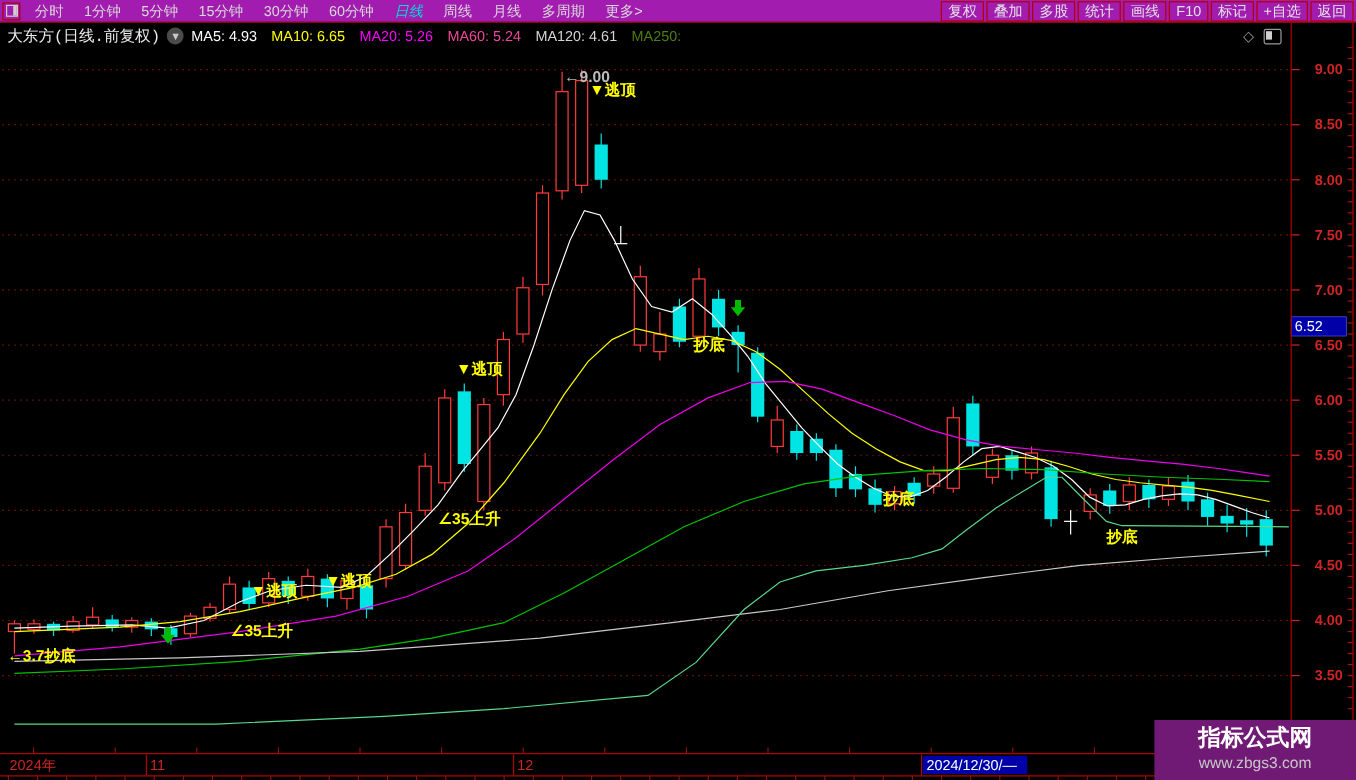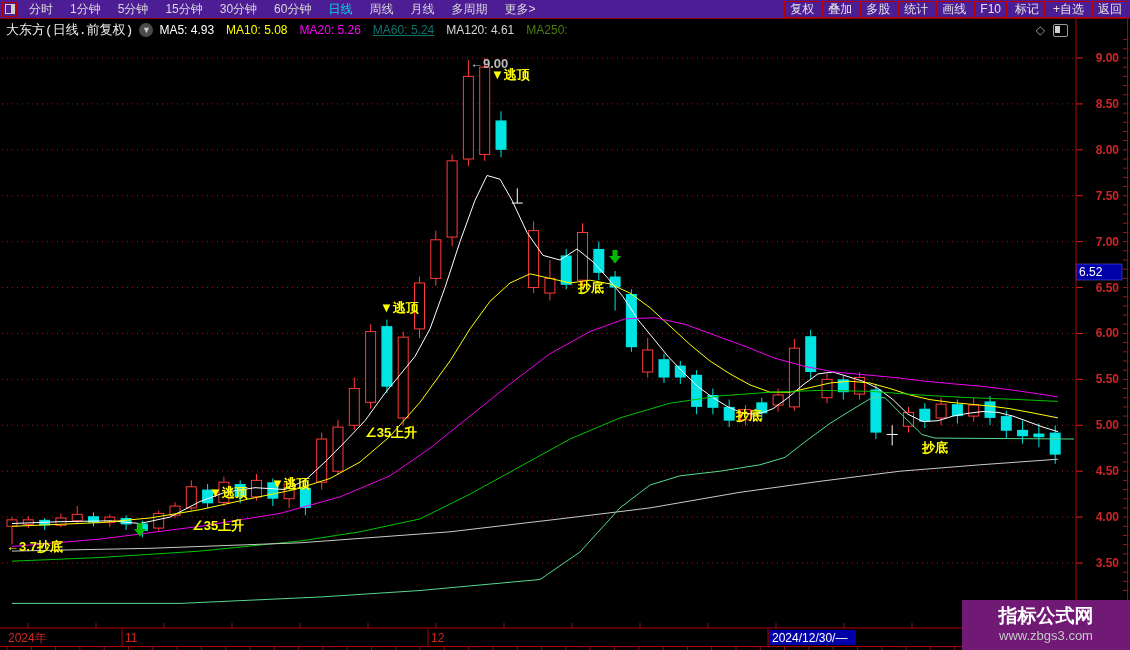--- a/index.html
+++ b/index.html
@@ -1,26 +1,26 @@
 <!DOCTYPE html>
 <html><head>
 <meta charset="utf-8">
 <style>
   html,body{margin:0;padding:0;background:#111;}
   .screen{position:relative;width:1130px;height:650px;background:#000;overflow:hidden;
           font-family:"Liberation Sans","DejaVu Sans",sans-serif;}
   
-  .topbar{position:absolute;left:0;top:0;width:1130px;height:19px;background:#4c1d95;
+  .topbar{position:absolute;left:0;top:0;width:1130px;height:19px;background:#a21caf;
           border-bottom:1px solid #8b0000;display:flex;align-items:center;z-index:3;box-sizing:border-box;}
   .winicon{width:13px;height:13px;border:1px solid #b00000;margin:0 4px 0 2px;display:flex;align-items:center;justify-content:center;}
   .winicon .glyph{width:8px;height:8px;border:1px solid #cfcfcf;position:relative;}
   .winicon .glyph::after{content:"";position:absolute;right:0;top:0;width:3px;height:8px;background:#cfcfcf;}
   .menu{display:flex;align-items:center;gap:17px;margin-left:8px;}
   .menu .mi{color:#d9d9d9;font-size:12px;cursor:default;white-space:nowrap;}
-  .menu .mi.active{color:#00dcdc;}
+  .menu .mi.active{color:#00dcdc;font-style:italic;}
   .btns{position:absolute;right:2px;top:1px;display:flex;gap:2px;}
   .btn{border:1px solid #b40000;color:#e3e3e3;font-size:12px;padding:0 5px;height:15px;line-height:15px;white-space:nowrap;}
   
   .titlebar{position:absolute;left:0;top:19px;width:1130px;height:22px;z-index:3;display:flex;align-items:center;}
   .stock{color:#ececec;font-size:13px;margin-left:6px;white-space:nowrap;font-family:Liberation Mono, monospace;}
   .chev{width:14px;height:14px;border-radius:50%;background:#4b4b4b;color:#c9c9c9;font-size:9px;
         display:flex;align-items:center;justify-content:center;margin:0 6px;}
   .legend{display:flex;gap:12px;font-size:12px;white-space:nowrap;}
   .t-icons{position:absolute;right:62px;top:4px;display:flex;gap:8px;align-items:center;}
   .diamond{color:#9a9a9a;font-size:12px;}
@@ -66,23 +66,23 @@
         <span class="btn">+自选</span>
         <span class="btn">返回</span>
       </div>
   </div>
 
   <div class="titlebar">
     <span class="stock">大东方(日线.前复权)</span>
     <span class="chev">▼</span>
     <div class="legend" id="legend">
         <span style="color: rgb(255, 255, 255);">MA5: 4.93</span>
-        <span style="color: rgb(255, 255, 0);">MA10: 5.08</span>
+        <span style="color: rgb(255, 255, 0);">MA10: 6.65</span>
         <span style="color: rgb(255, 0, 255);">MA20: 5.26</span>
-        <span style="color: #0f766e; text-decoration: underline;">MA60: 5.24</span>
+        <span style="color: #ec4899;">MA60: 5.24</span>
         <span style="color: rgb(212, 212, 212);">MA120: 4.61</span>
         <span style="color: #4d7c0f;">MA250: </span>
       </div>
     <div class="t-icons">
       <span class="diamond">◇</span>
       <span class="split"></span>
     </div>
   </div>
 
   <svg id="chart-svg" width="1130" height="650" viewBox="0 0 1130 650">

